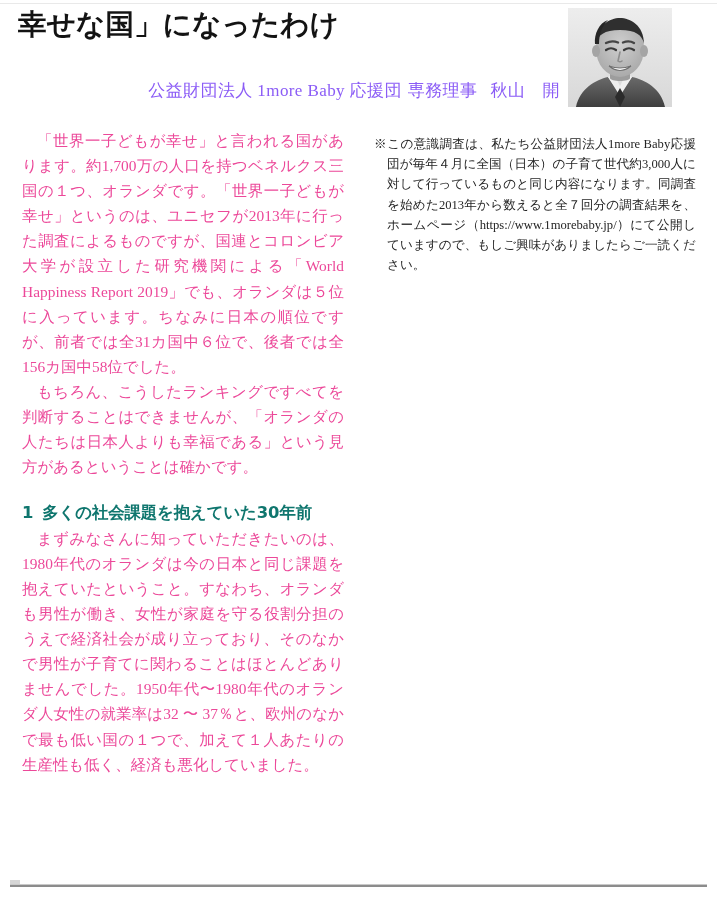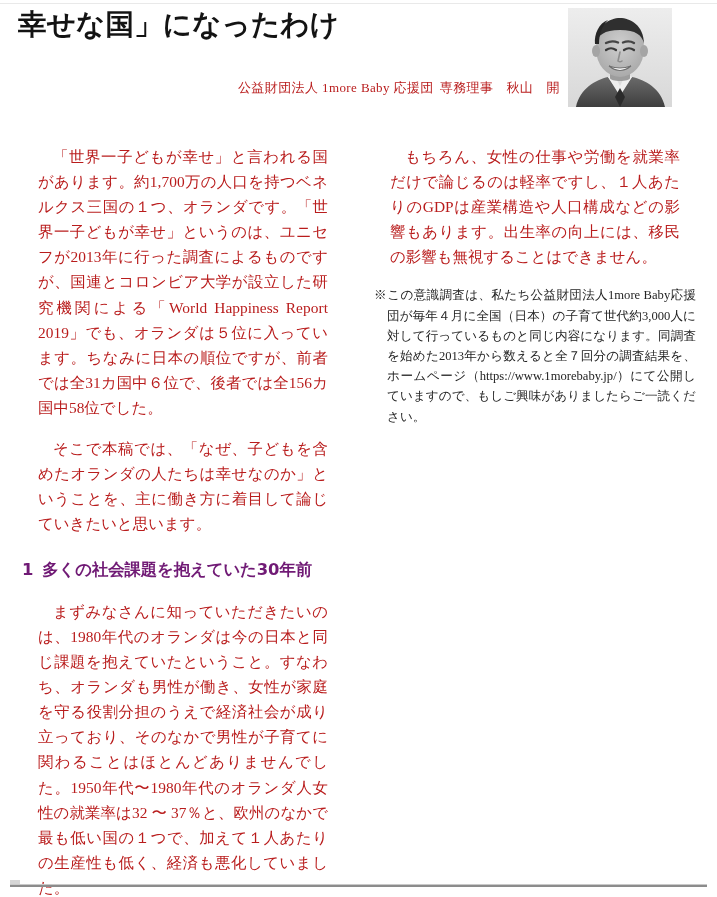--- a/index.html
+++ b/index.html
@@ -55,22 +55,22 @@
     line-height: 1.25;
   }
 
   .byline {
     position: absolute;
     left: 0;
     top: 79px;
     width: 560px;
     text-align: right;
     font-family: "Liberation Serif", "DejaVu Serif", serif;
-    font-size: 13px;
-    color: #b91c1c;
+    font-size: 17px;
+    color: #8b5cf6;
     letter-spacing: 0.4px;
     white-space: nowrap;
   }
   .byline .sep { display: inline-block; width: 6px; }
   .byline .gap { display: inline-block; width: 13px; }
 
   
   .author-photo {
     position: absolute;
     left: 568px;
@@ -93,39 +93,39 @@
 
   .col {
     position: absolute;
     top: 0;
     width: 322px;
   }
   .col-left  { left: 22px; }
   .col-right { left: 374px; }
 
   p.para {
-    margin: 16px;
+    margin: 0;
     font-family: "Liberation Serif", "DejaVu Serif", serif;
     font-size: 15.4px;
     line-height: 25.1px;
     text-align: justify;
     text-justify: inter-character;
     text-indent: 15px;
-    color: #b91c1c;
+    color: #ec4899;
     letter-spacing: 0.05px;
   }
   p.para + p.para { margin-top: 0; }
 
   h2.section-heading {
     margin: 22px 0 0 0;
     font-family: "DejaVu Sans", "Liberation Sans", sans-serif;
     font-size: 16.4px;
     font-weight: 700;
     line-height: 24.5px;
-    color: #701a75;
+    color: #0f766e;
     text-indent: 0;
     letter-spacing: -0.1px;
   }
   h2.section-heading .num { margin-right: 9px; }
   h2.section-heading .cont { display: block; padding-left: 22px; }
 
   p.footnote {
     margin: 6px 0 0 0;
     font-family: "Liberation Serif", "DejaVu Serif", serif;
     font-size: 12.6px;
@@ -220,31 +220,30 @@
 
         <path d="M41 58 q11 9 22 0 q-11 4 -22 0 Z" fill="#ffffff" stroke="#6e6e6e" stroke-width="1.1"></path>
       </svg>
     </div>
   </div>
 
   <div class="columns">
 
     <div class="col col-left">
       <p class="para">「世界一子どもが幸せ」と言われる国があります。約1,700万の人口を持つベネルクス三国の１つ、オランダです。「世界一子どもが幸せ」というのは、ユニセフが2013年に行った調査によるものですが、国連とコロンビア大学が設立した研究機関による「World Happiness Report 2019」でも、オランダは５位に入っています。ちなみに日本の順位ですが、前者では全31カ国中６位で、後者では全156カ国中58位でした。</p>
-      <p class="para">そこで本稿では、「なぜ、子どもを含めたオランダの人たちは幸せなのか」ということを、主に働き方に着目して論じていきたいと思います。</p>
+      <p class="para">もちろん、こうしたランキングですべてを判断することはできませんが、「オランダの人たちは日本人よりも幸福である」という見方があるということは確かです。</p>
 
       <h2 class="section-heading">
         <span class="num">1</span><span>多くの社会課題を抱えていた30年前</span>
       </h2>
 
       <p class="para">まずみなさんに知っていただきたいのは、1980年代のオランダは今の日本と同じ課題を抱えていたということ。すなわち、オランダも男性が働き、女性が家庭を守る役割分担のうえで経済社会が成り立っており、そのなかで男性が子育てに関わることはほとんどありませんでした。1950年代〜1980年代のオランダ人女性の就業率は32 〜 37％と、欧州のなかで最も低い国の１つで、加えて１人あたりの生産性も低く、経済も悪化していました。</p>
     </div>
 
     <div class="col col-right">
-      <p class="para">もちろん、女性の仕事や労働を就業率だけで論じるのは軽率ですし、１人あたりのGDPは産業構造や人口構成などの影響もあります。出生率の向上には、移民の影響も無視することはできません。</p>
 
       <p class="footnote"><span class="marker">※</span><span>この意識調査は、私たち公益財団法人1more Baby応援団が毎年４月に全国（日本）の子育て世代約3,000人に対して行っているものと同じ内容になります。同調査を始めた2013年から数えると全７回分の調査結果を、ホームページ（https://www.1morebaby.jp/）にて公開していますので、もしご興味がありましたらご一読ください。</span></p>
     </div>
   </div>
 
   <div class="bottom-rule-tick"></div>
   <div class="bottom-rule"></div>
 
 </div>
 

